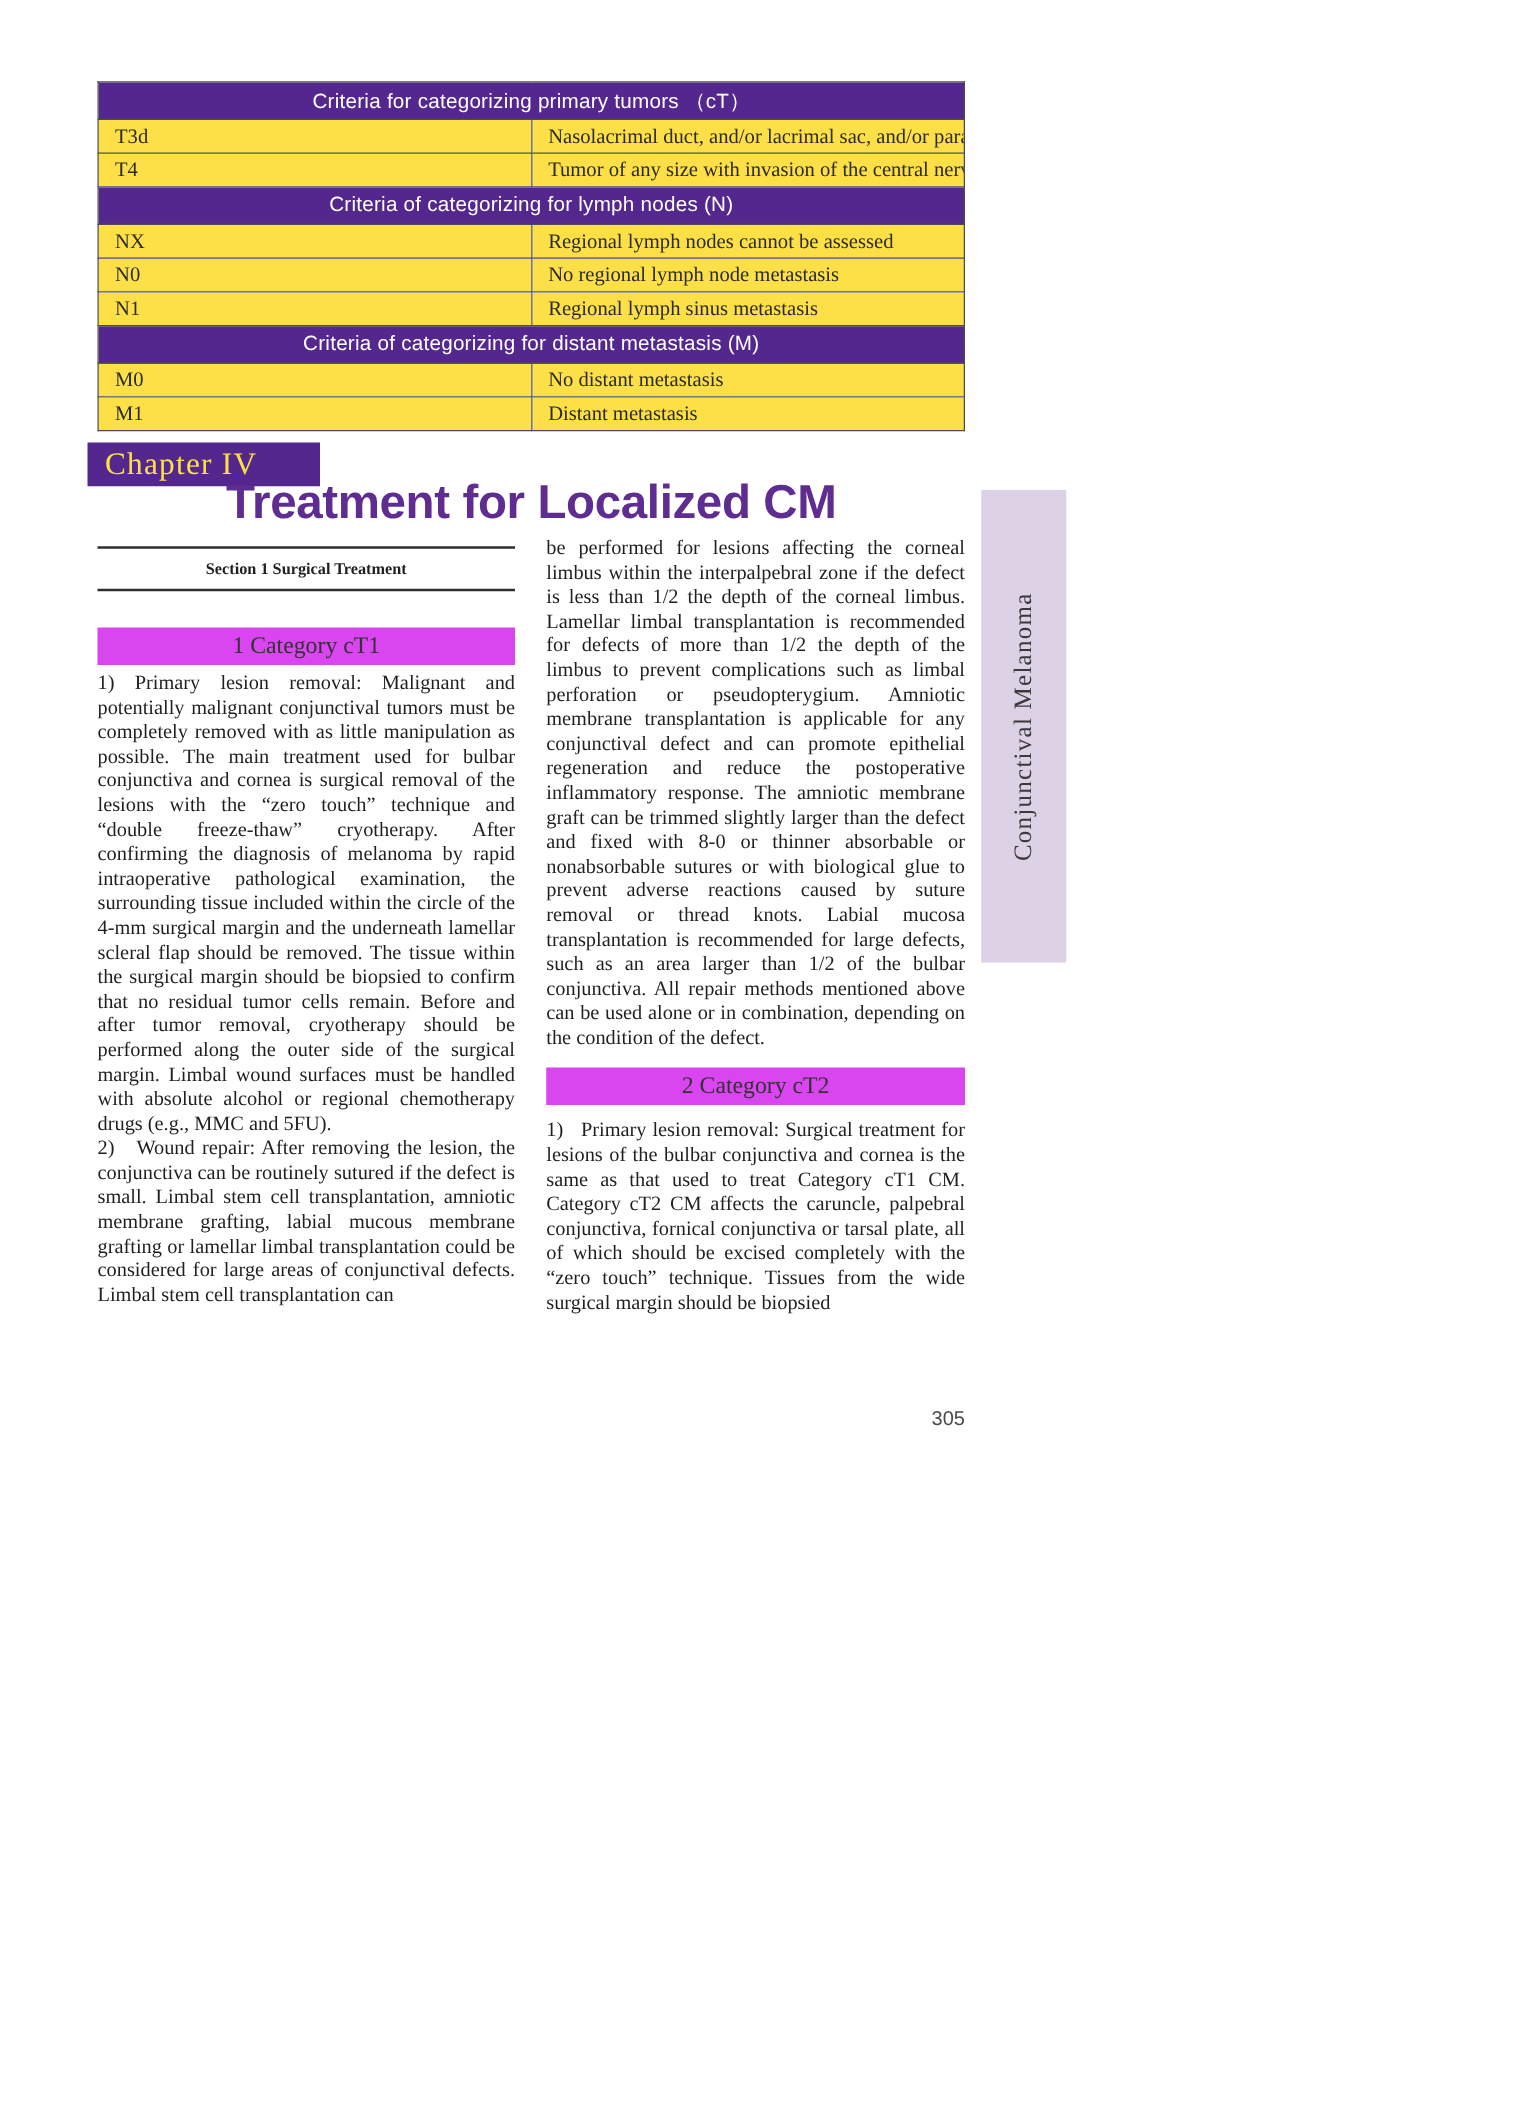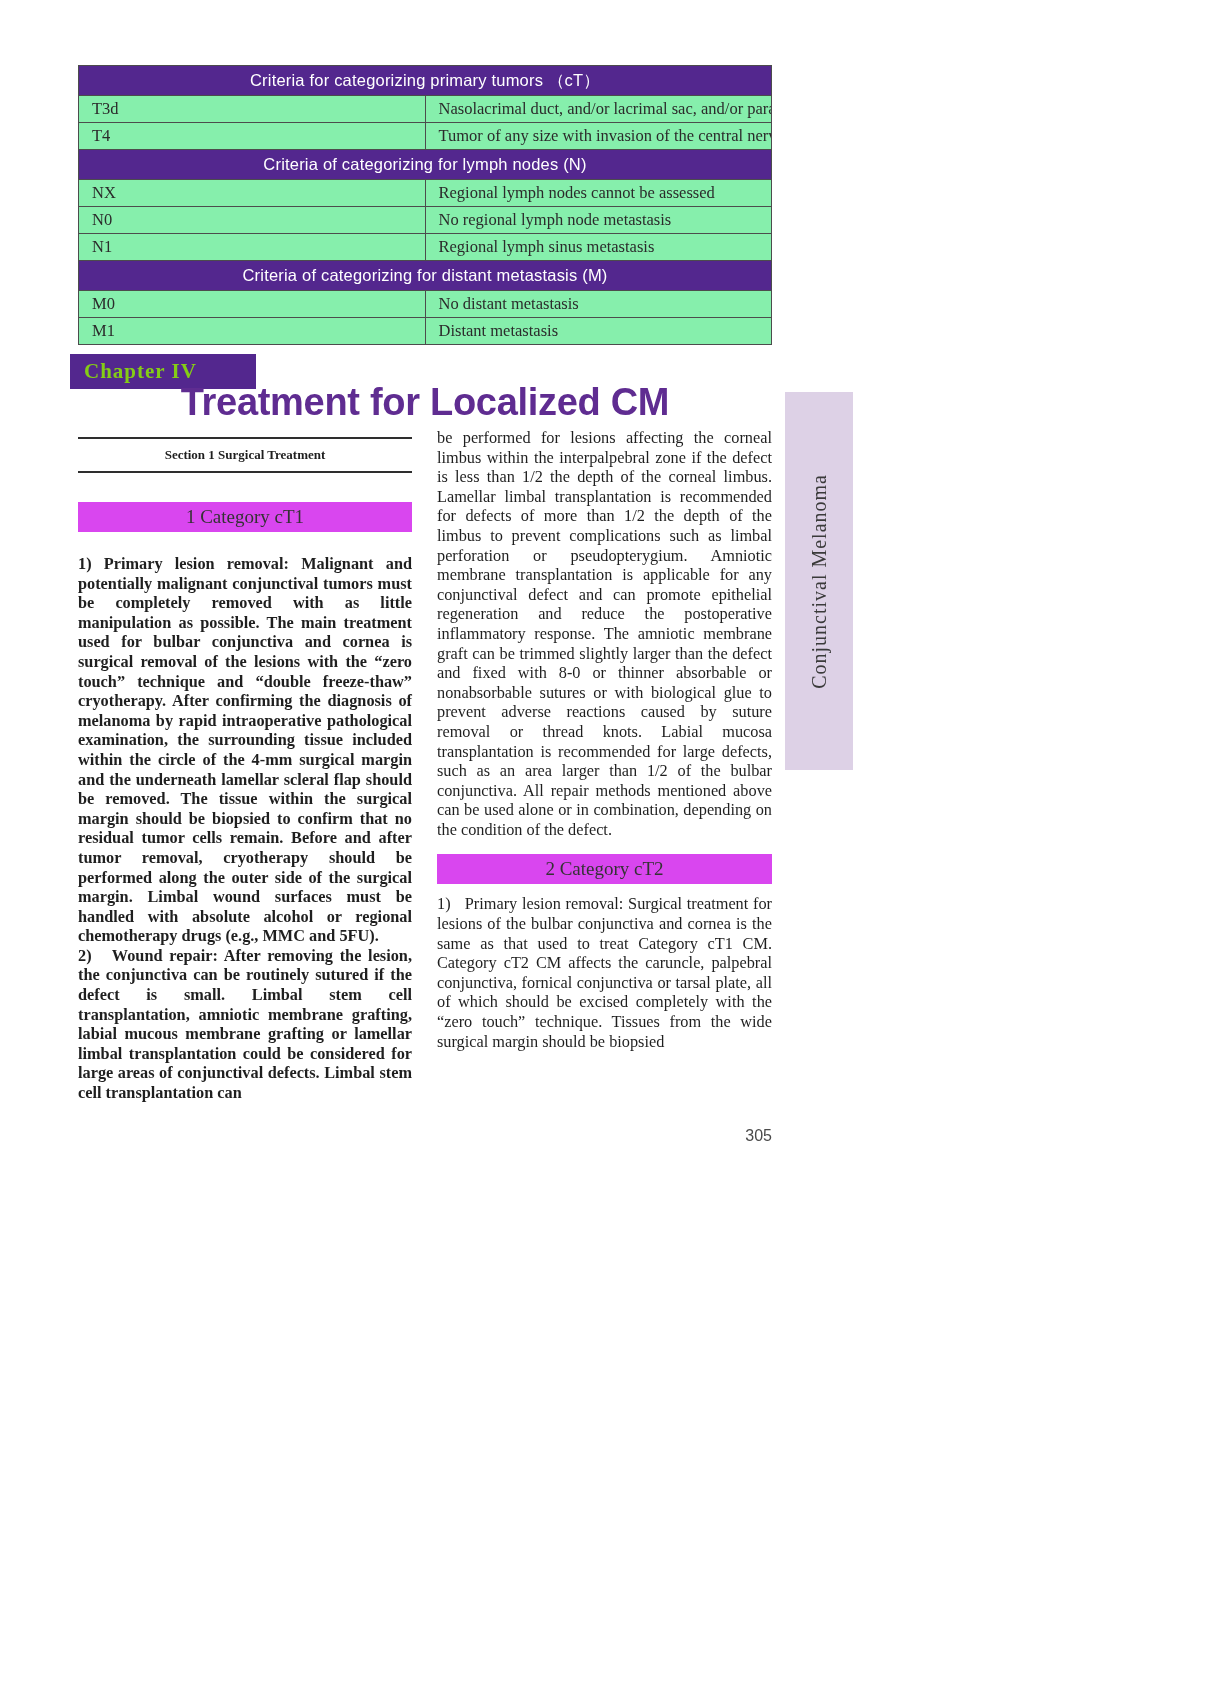--- a/index.html
+++ b/index.html
@@ -13,32 +13,31 @@
     position:absolute; left:78px; top:65px; width:694px;
     border-collapse:collapse; table-layout:fixed;
   }
   .ct-table td, .ct-table th { border:1px solid #4c4c4c;margin-left:32px; }
   .ct-table th.section-hdr {
     background:#53278e; color:#ffffff;
     font-family:"Liberation Sans", sans-serif; font-weight:normal;
     font-size:16.5px; height:27px; text-align:center; letter-spacing:0.2px;
   }
   .ct-table td {
-    background:#86efac; font-size:16.5px; height:26px;
+    background:#fde047; font-size:16.5px; height:26px;
     padding:0 0 0 13px; color:#2b2b2b; white-space:nowrap; overflow:hidden;
   }
   .ct-table td.code { width:86px; }
 
   
   .chapter {
     position:absolute; left:70px; top:354px; width:186px; height:35px;
-    background:#53278e; color:#84cc16; font-size:21px;
+    background:#53278e; color:#fde047; font-size:25px;
     display:flex; align-items:center; padding-left:14px; box-sizing:border-box;
     letter-spacing:1px;
-    font-weight:bold;
   }
 
   
   .title {
     position:absolute; left:78px; top:381px; width:694px; text-align:center;
     font-family:"Liberation Sans", sans-serif; font-weight:bold;
     font-size:38px; color:#5f2c91; letter-spacing:-0.3px;
   }
 
   
@@ -51,21 +50,21 @@
   
   .cat-banner {
     background:#d946ef; text-align:center; font-size:19px;
     height:30px; line-height:30px; color:#333333;
   }
   .cat-banner.abs { position:absolute; left:78px; top:502px; width:334px; }
 
   
   .col { position:absolute; font-size:16.3px; line-height:19.6px; text-align:justify; color:#1f1f1f; }
   .col p { margin:0; }
-  .col-left  { left:78px;  top:554px; width:334px;font-weight:bold; }
+  .col-left  { left:78px;  top:536px; width:334px; }
   .col-right { left:437px; top:428px; width:335px; }
   .col-right .cat-banner { margin:15px 0 10px 0; }
 
   
   .sidebar {
     position:absolute; left:785px; top:392px; width:68px; height:378px;
     background:#ddd1e6; display:flex; align-items:center; justify-content:center;
   }
   .sidebar .vtext {
     writing-mode:vertical-rl; transform:rotate(180deg);

